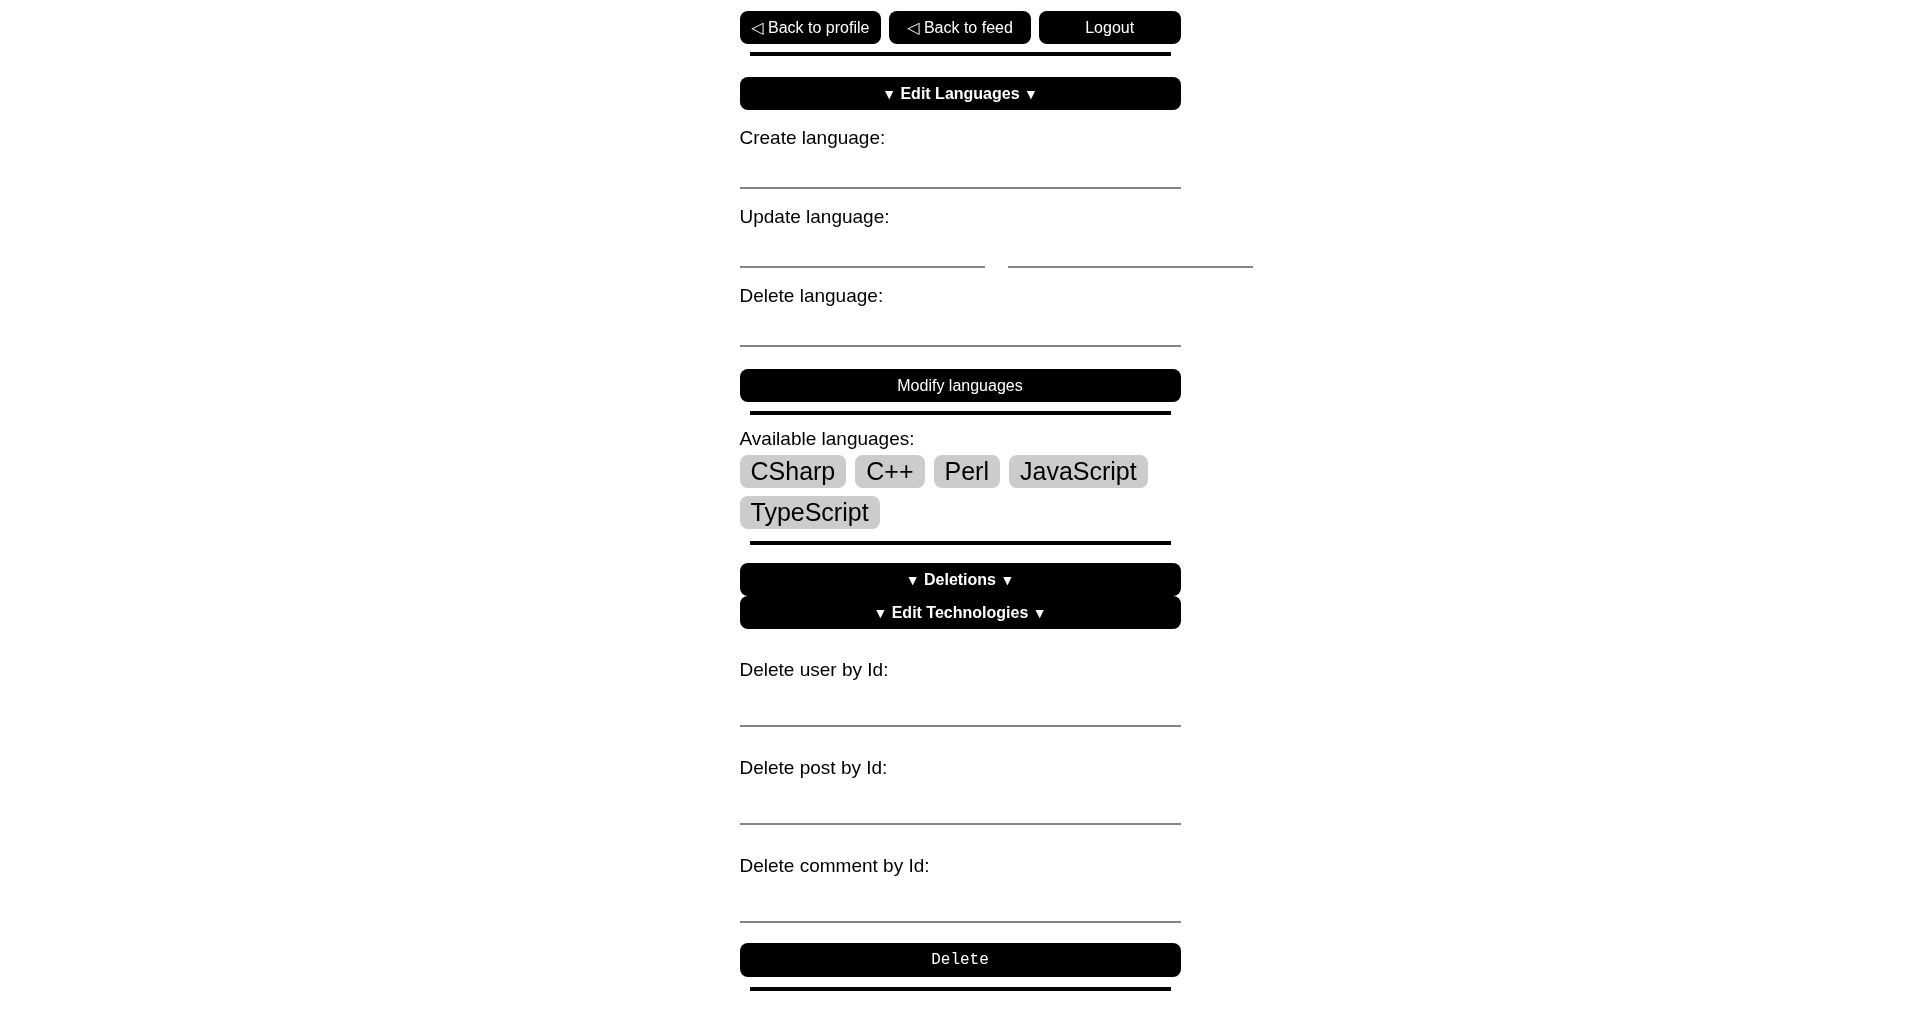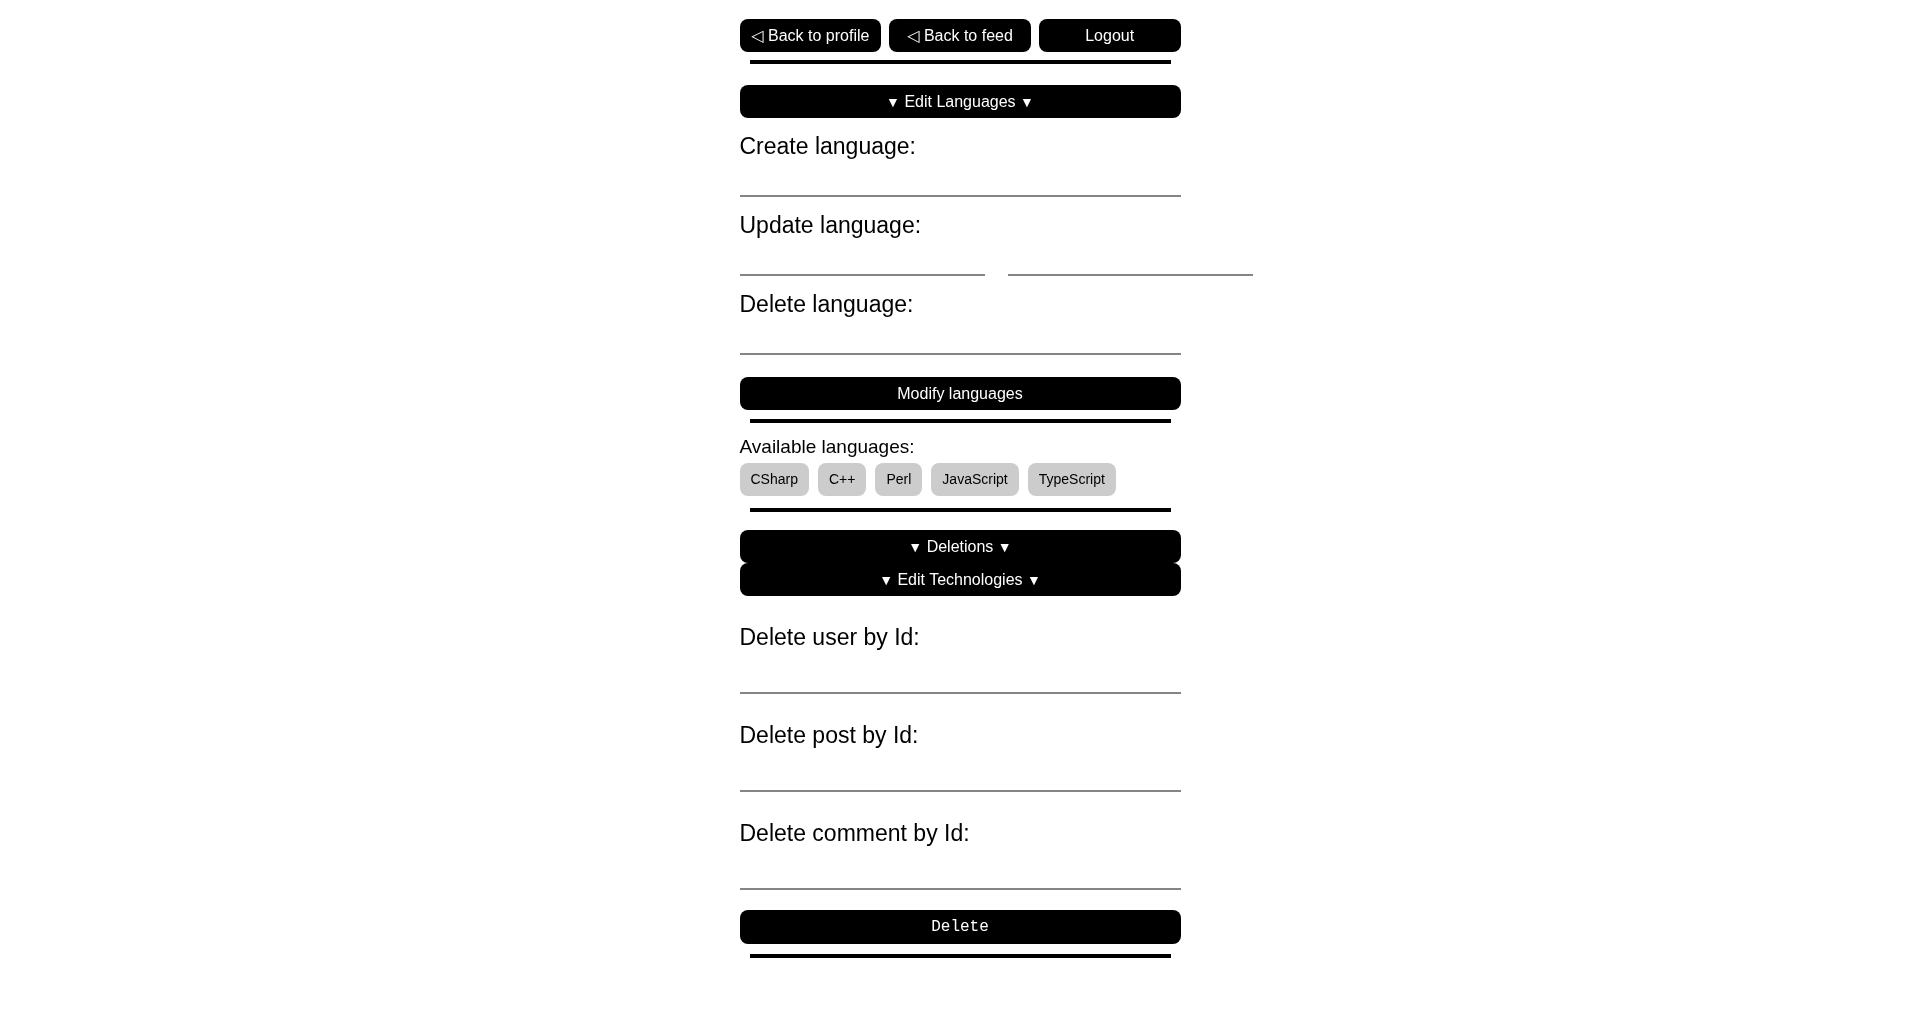--- a/index.html
+++ b/index.html
@@ -10,21 +10,21 @@
     font-family: "Liberation Sans", sans-serif;
     color: #000000;
   }
   .page {
     width: 1920px;
     height: 1012px;
     overflow: hidden;
   }
   .content {
     width: 441px;
-    margin: 12px auto;
+    margin: 4px auto;
     padding-top: 7px;
   }
   
   .btn {
     background: #000000;
     color: #ffffff;
     border: none;
     border-radius: 8px;
     font-family: "Liberation Sans", sans-serif;
     font-size: 16px;
@@ -36,37 +36,38 @@
     text-align: center;
   }
   .btn-row {
     display: flex;
     gap: 8px;
   }
   .btn-row .btn { flex: 1; }
   .toggle {
     display: block;
     width: 100%;
+    font-weight: bold;
   }
   .toggle .tri { font-size: 14px; }
   .toggle-gap { margin-top: 12px; }
   
   hr.rule {
     border: none;
     border-top: 4px solid #000000;
   }
   hr.r1 { margin: 8px 10px 21px; }
   hr.r2 { margin: 9px 10px 13px; }
   hr.r3 { margin: 12px 10px 18px; }
   hr.r4 { margin: 10px 10px 0; }
   
   .field-label {
     display: block;
     margin: 17px 0 0;
-    font-size: 23px;
+    font-size: 19px;
     line-height: 22px;
   }
   .uline {
     display: block;
     width: 100%;
     height: 40px;
     border: none;
     border-bottom: 2px solid #858585;
     background: transparent;
     outline: none;
@@ -94,21 +95,21 @@
     display: flex;
     flex-wrap: wrap;
     gap: 8px 9px;
     margin-top: 5px;
   }
   .chip {
     background: #cccccc;
     color: #000000;
     border-radius: 8px;
     padding: 5px 11px;
-    font-size: 14px;
+    font-size: 25px;
     line-height: 23px;
   }
 </style>
 </head>
 <body>
 
 <div class="page">
   <div class="content">
 
     <div class="btn-row">

